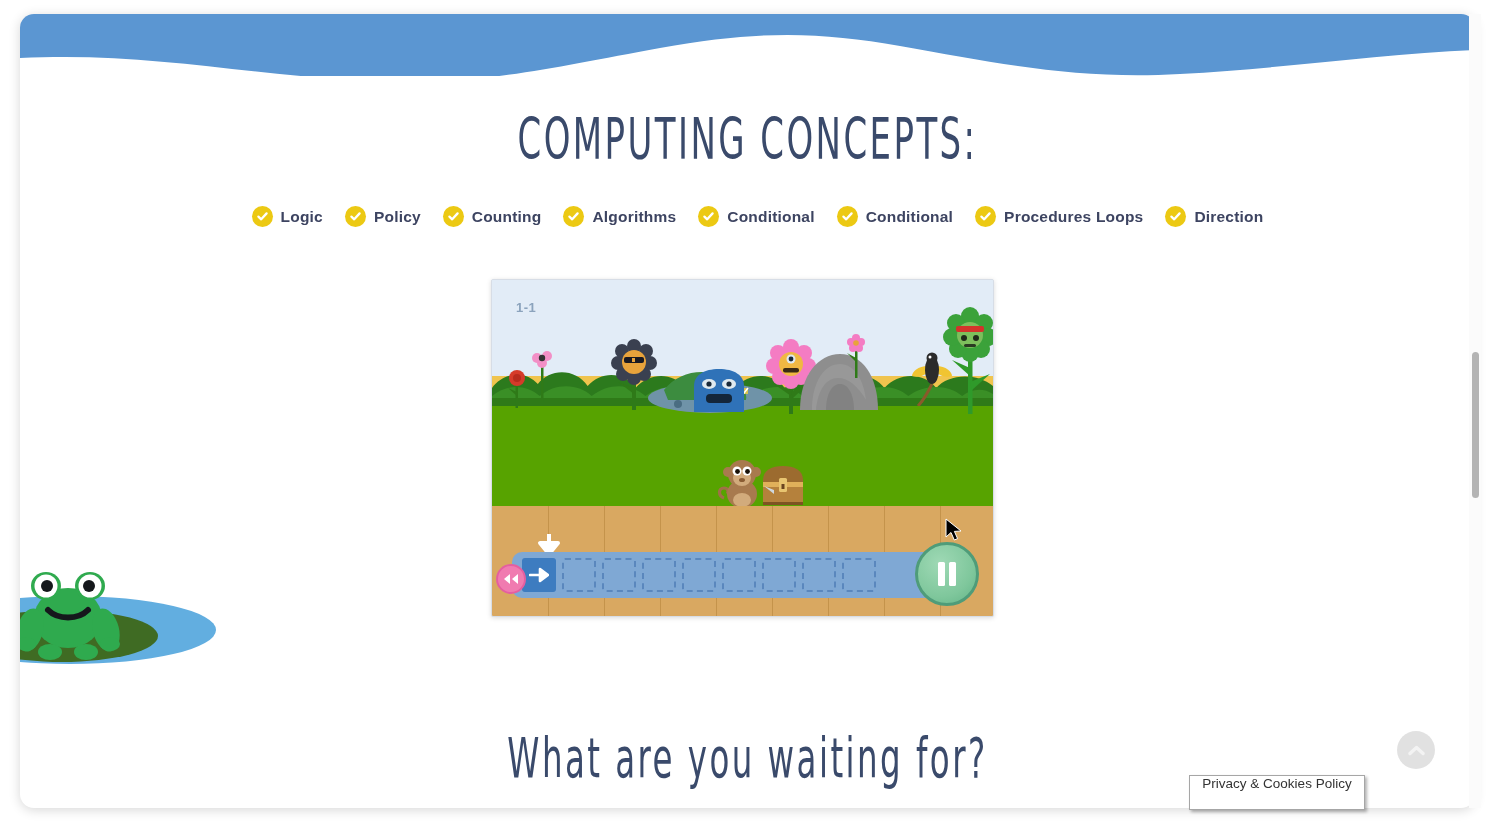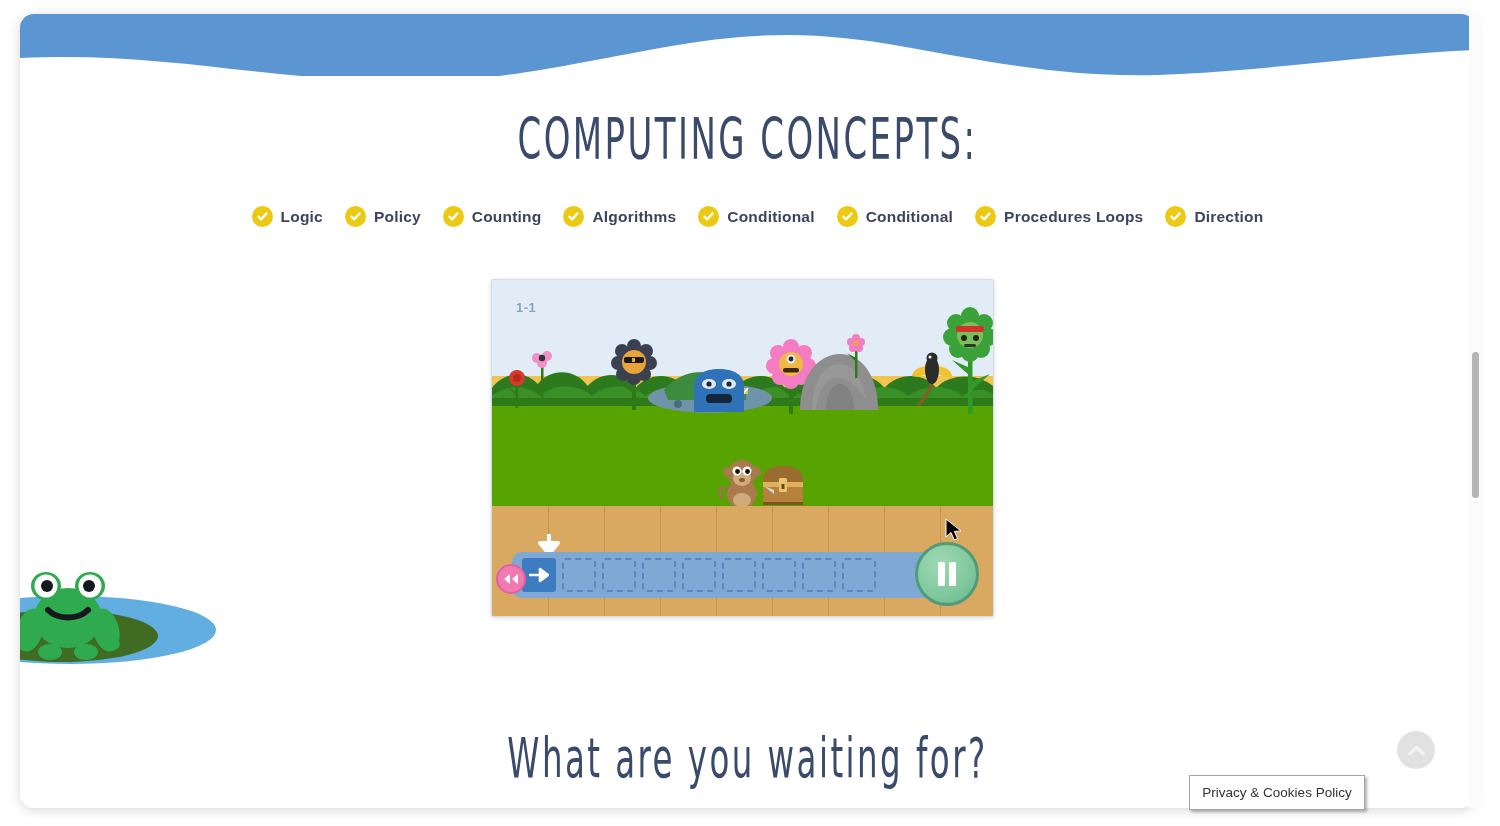--- a/index.html
+++ b/index.html
@@ -311,21 +311,21 @@
   #privacy-banner {
     position: absolute;
     left: 1189px;
     top: 775px;
     width: 176px;
     height: 35px;
     background: #ffffff;
     border: 1px solid #a6a6a6;
     box-shadow: 2px 2px 3px rgba(0,0,0,0.3);
     display: flex;
-    align-items: center;
+    align-items: flex-start;
     justify-content: center;
     z-index: 30;
   }
   #privacy-banner span {
     font-size: 13.5px;
     color: #333333;
     white-space: nowrap;
   }
 
   

